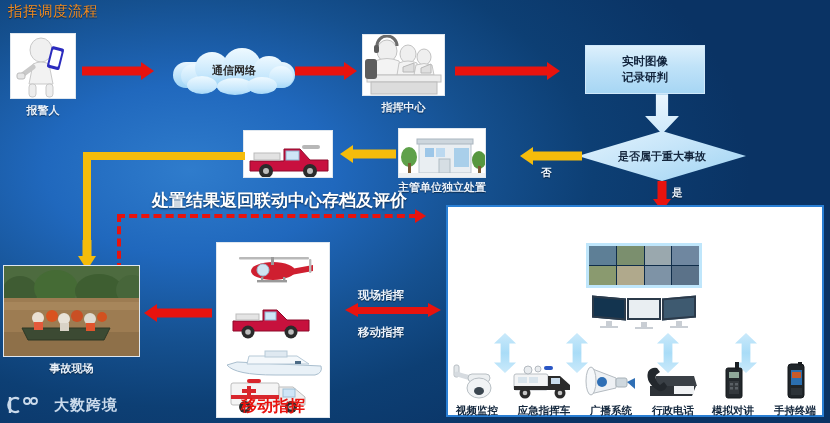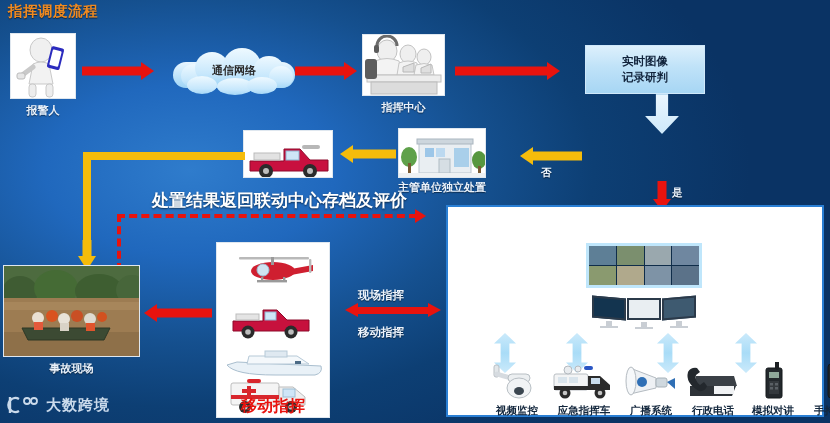--- a/index.html
+++ b/index.html
@@ -11,21 +11,21 @@
   #stage{
     position:relative;width:830px;height:423px;overflow:hidden;
     background:
       radial-gradient(ellipse 560px 330px at 190px 170px, #2f7ccc 0%, #2068bd 26%, #15508f 52%, #0d3f74 72%, #0a3364 100%),
       linear-gradient(100deg,#1c63b6 0%,#14508f 40%,#0a3364 75%,#072b54 100%);
   }
   .abs{position:absolute;}
   
   #title{
     left:8px;top:2px;
-    color:#f08a20;font-weight:bold;font-size:14.5px;letter-spacing:.5px;
+    color:#f08a20;font-weight:normal;font-size:14.5px;letter-spacing:.5px;
     text-shadow:0 1px 1px rgba(0,0,0,.55);
   }
   
   .photo{background:#fff;border:1px solid #dfe7ef;box-sizing:border-box;overflow:hidden;}
   .cap{
     color:#eaf2fb;font-size:11px;text-align:center;font-weight:bold;
     text-shadow:0 1px 1px rgba(0,0,0,.5);white-space:nowrap;
   }
   
   #cloud{left:173px;top:48px;width:122px;height:47px;}
@@ -100,35 +100,35 @@
   
   #vwall{left:586px;top:243px;width:116px;height:45px;
     background:#0f2d4a;border:3px solid #bfe6fb;box-sizing:border-box;
     display:grid;grid-template-columns:repeat(4,1fr);grid-template-rows:repeat(2,1fr);gap:1px;}
   #vwall i{display:block;}
   
   #mons{left:592px;top:296px;width:104px;height:32px;}
   .mon{position:absolute;background:#122c45;border:2px solid #2b3a4a;box-sizing:border-box;}
   .monstand{position:absolute;background:#c9ced4;}
   
-  .devcol{position:absolute;width:58px;text-align:center;padding-left:40px;}
+  .devcol{position:absolute;width:58px;text-align:center;}
   .devlabel{color:#12263c;font-size:10.5px;font-weight:bold;white-space:nowrap;}
   .updown{position:absolute;width:22px;height:40px;}
   .updown .ud{position:absolute;inset:0;
     background:linear-gradient(180deg,#cbeafb 0%,#a9dcf7 50%,#cbeafb 100%);
     clip-path:polygon(50% 0,100% 26%,70% 26%,70% 74%,100% 74%,50% 100%,0 74%,30% 74%,30% 26%,0 26%);}
   
   #dbl{left:345px;top:303px;width:96px;height:14px;}
   #dbl .sh{position:absolute;left:11px;right:11px;top:4px;height:7px;background:#e8130e;}
   #dbl .hl{position:absolute;left:0;top:0;width:0;height:0;border-top:7px solid transparent;
     border-bottom:7px solid transparent;border-right:13px solid #e8130e;}
   #dbl .hr{position:absolute;right:0;top:0;width:0;height:0;border-top:7px solid transparent;
     border-bottom:7px solid transparent;border-left:13px solid #e8130e;}
   
-  #wm{left:6px;top:394px;display:flex;align-items:center;gap:6px;opacity:.92;}
+  #wm{left:6px;top:394px;display:flex;align-items:center;gap:14px;opacity:.92;}
   #wm .wtext{color:#dbe8f6;font-size:15px;font-weight:bold;letter-spacing:1px;}
 </style>
 </head>
 <body>
 
 <div id="stage">
 
   <div class="abs" id="title">指挥调度流程</div>
 
   <div class="abs photo" style="left:10px;top:33px;width:66px;height:66px;">
@@ -196,20 +196,24 @@
 
   <div class="abs fbox" style="left:585px;top:45px;width:120px;height:49px;flex-direction:column;">
     <span>实时图像</span>
     <span>记录研判</span>
   </div>
 
   <div class="abs" id="bigdown">
     <div class="s"></div>
   </div>
 
+  <div class="abs" id="diamond">
+    <div class="dshape"></div>
+    <div class="dtext">是否属于重大事故</div>
+  </div>
 
   <div class="arrowL yelL abs" style="left:520px;top:147px;width:62px;height:18px;">
     <div class="head" style="left:0;"></div>
     <div class="shaft" style="left:13px;width:49px;"></div>
   </div>
   <div class="abs smlabel" style="left:541px;top:166px;">否</div>
 
   <div class="arrowD redD abs" style="left:652px;top:181px;width:20px;height:30px;">
     <div class="shaft" style="top:0;height:20px;"></div>
     <div class="head" style="top:18px;"></div>

